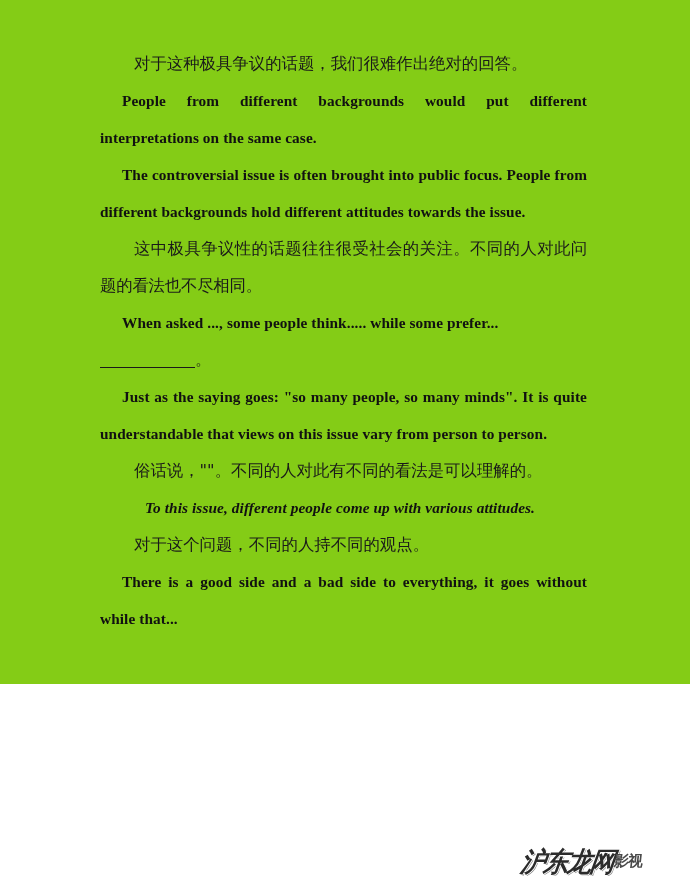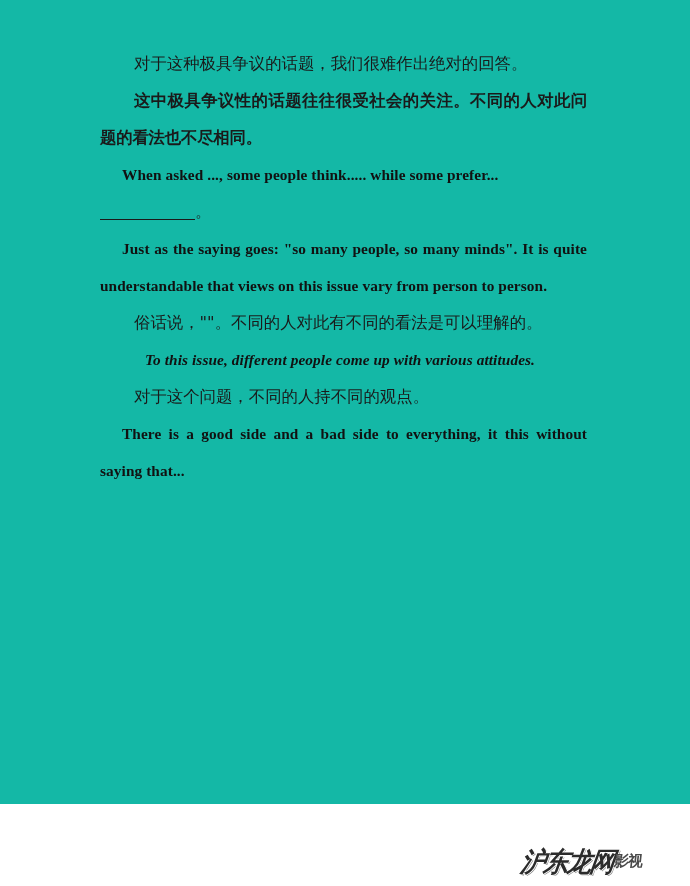--- a/index.html
+++ b/index.html
@@ -14,22 +14,22 @@
     overflow: hidden;
     font-family: "Liberation Serif", "DejaVu Serif", serif;
     -webkit-font-smoothing: antialiased;
   }
 
   #page {
     position: absolute;
     left: 0;
     top: 0;
     width: 690px;
-    height: 804px;
-    background: #14b8a6;
+    height: 684px;
+    background: #84cc16;
   }
 
   .text-block {
     position: absolute;
     left: 100px;
     top: 45px;
     width: 487px;
   }
 
   
@@ -53,21 +53,21 @@
     font-family: "DejaVu Sans", "Liberation Sans", sans-serif;
     font-weight: 400;
     font-size: 16.4px;
     line-height: 37px;
     color: #1a1a1a;
     text-align: justify;
     text-align-last: left;
     text-indent: 34px;
     margin: 0;
   }
-  .zh.tight { letter-spacing: -0.2px; font-weight: bold; }
+  .zh.tight { letter-spacing: -0.2px; }
   .zh.no-indent { text-indent: 0; }
 
   
   .zh.stretch {
     text-align: justify;
     text-align-last: justify;
   }
 
   
   .blank {
@@ -122,39 +122,41 @@
 </style>
 </head>
 <body>
 
 <div id="page">
 
   <div class="text-block">
 
     <p class="zh">对于这种极具争议的话题，我们很难作出绝对的回答。</p>
 
+    <p class="en">People from different backgrounds would put different interpretations on the same case.</p>
 
 
+    <p class="en">The controversial issue is often brought into public focus. People from different backgrounds hold different attitudes towards the issue.</p>
 
     <p class="zh tight">这中极具争议性的话题往往很受社会的关注。不同的人对此问题的看法也不尽相同。</p>
 
     <p class="en no-justify">When asked ..., some people think..... while some prefer...</p>
 
 
     <p class="zh no-indent"><span class="blank w-lg"></span><span>。</span></p>
 
     <p class="en">Just as the saying goes: "so many people, so many minds". It is quite understandable that views on this issue vary from person to person.</p>
 
     <p class="zh">俗话说，""。不同的人对此有不同的看法是可以理解的。</p>
 
     <p class="en indent-wide">To this issue, different people come up with various attitudes.</p>
 
     <p class="zh">对于这个问题，不同的人持不同的观点。</p>
 
-    <p class="en">There is a good side and a bad side to everything, it this without saying that...</p>
+    <p class="en">There is a good side and a bad side to everything, it goes without while that...</p>
 
 
   </div>
 
   <div id="watermark">
     <span class="wm-main">沪东龙网</span>
     <span class="wm-sub">影视</span>
   </div>
 
 </div>

